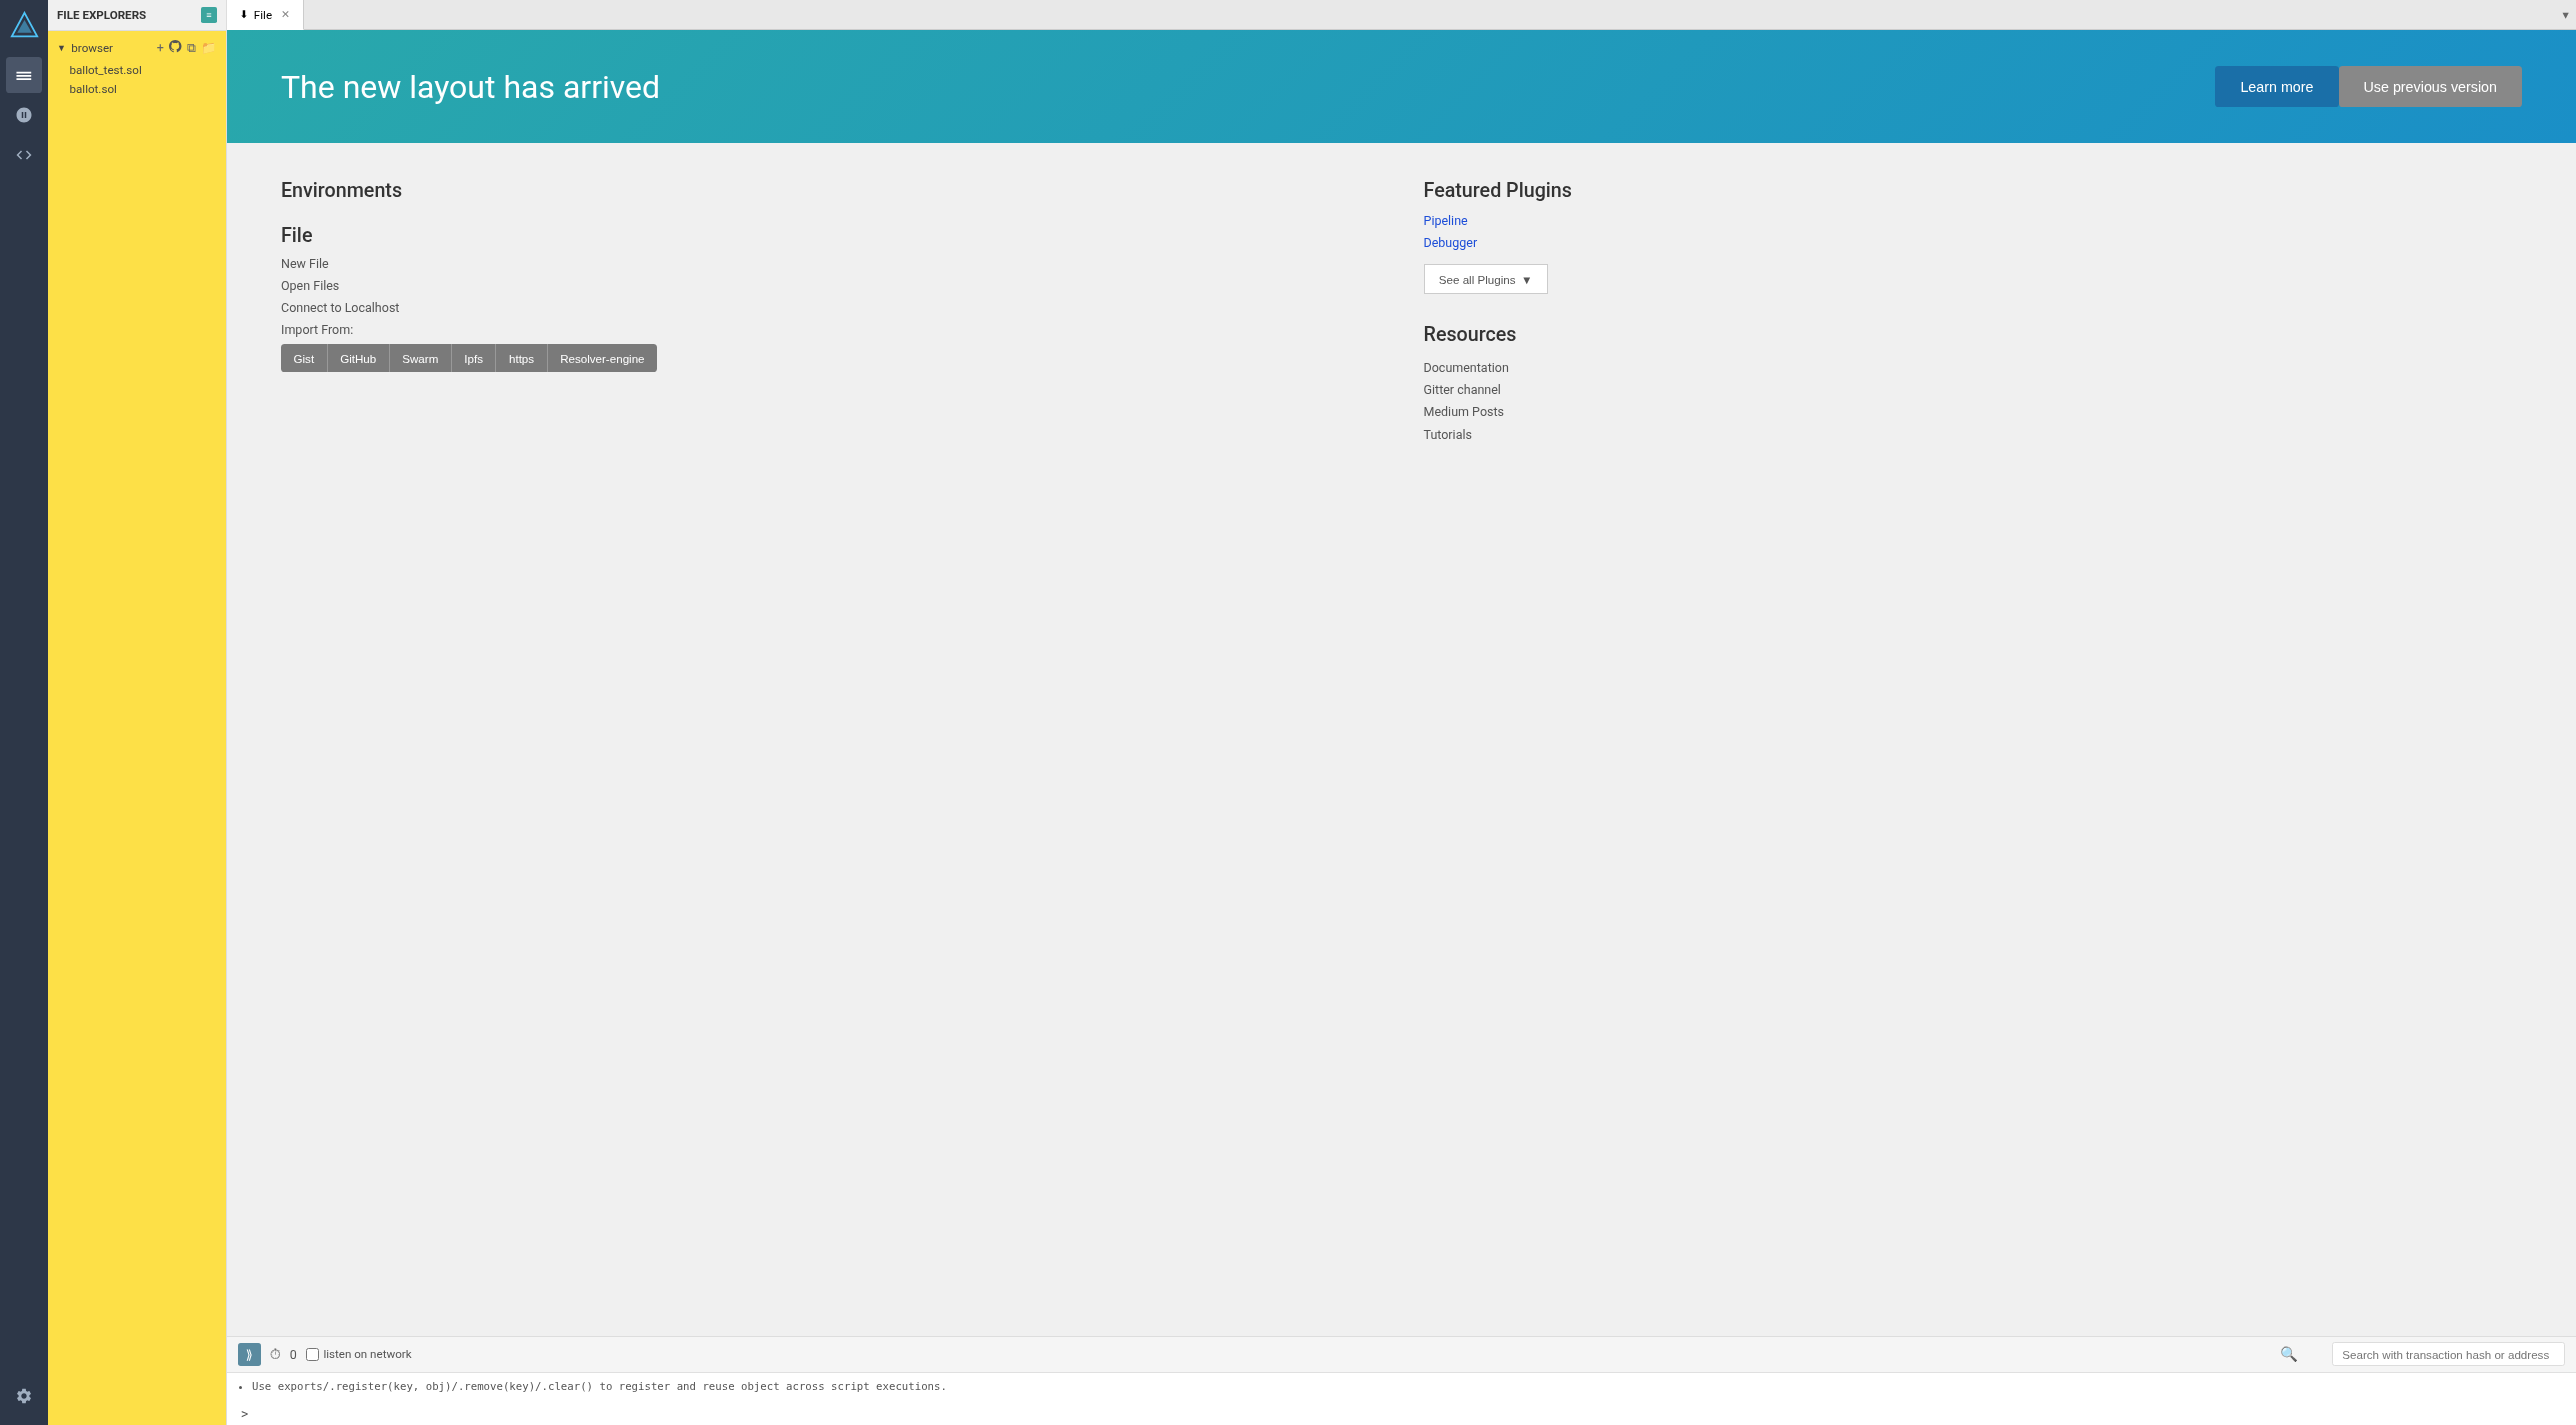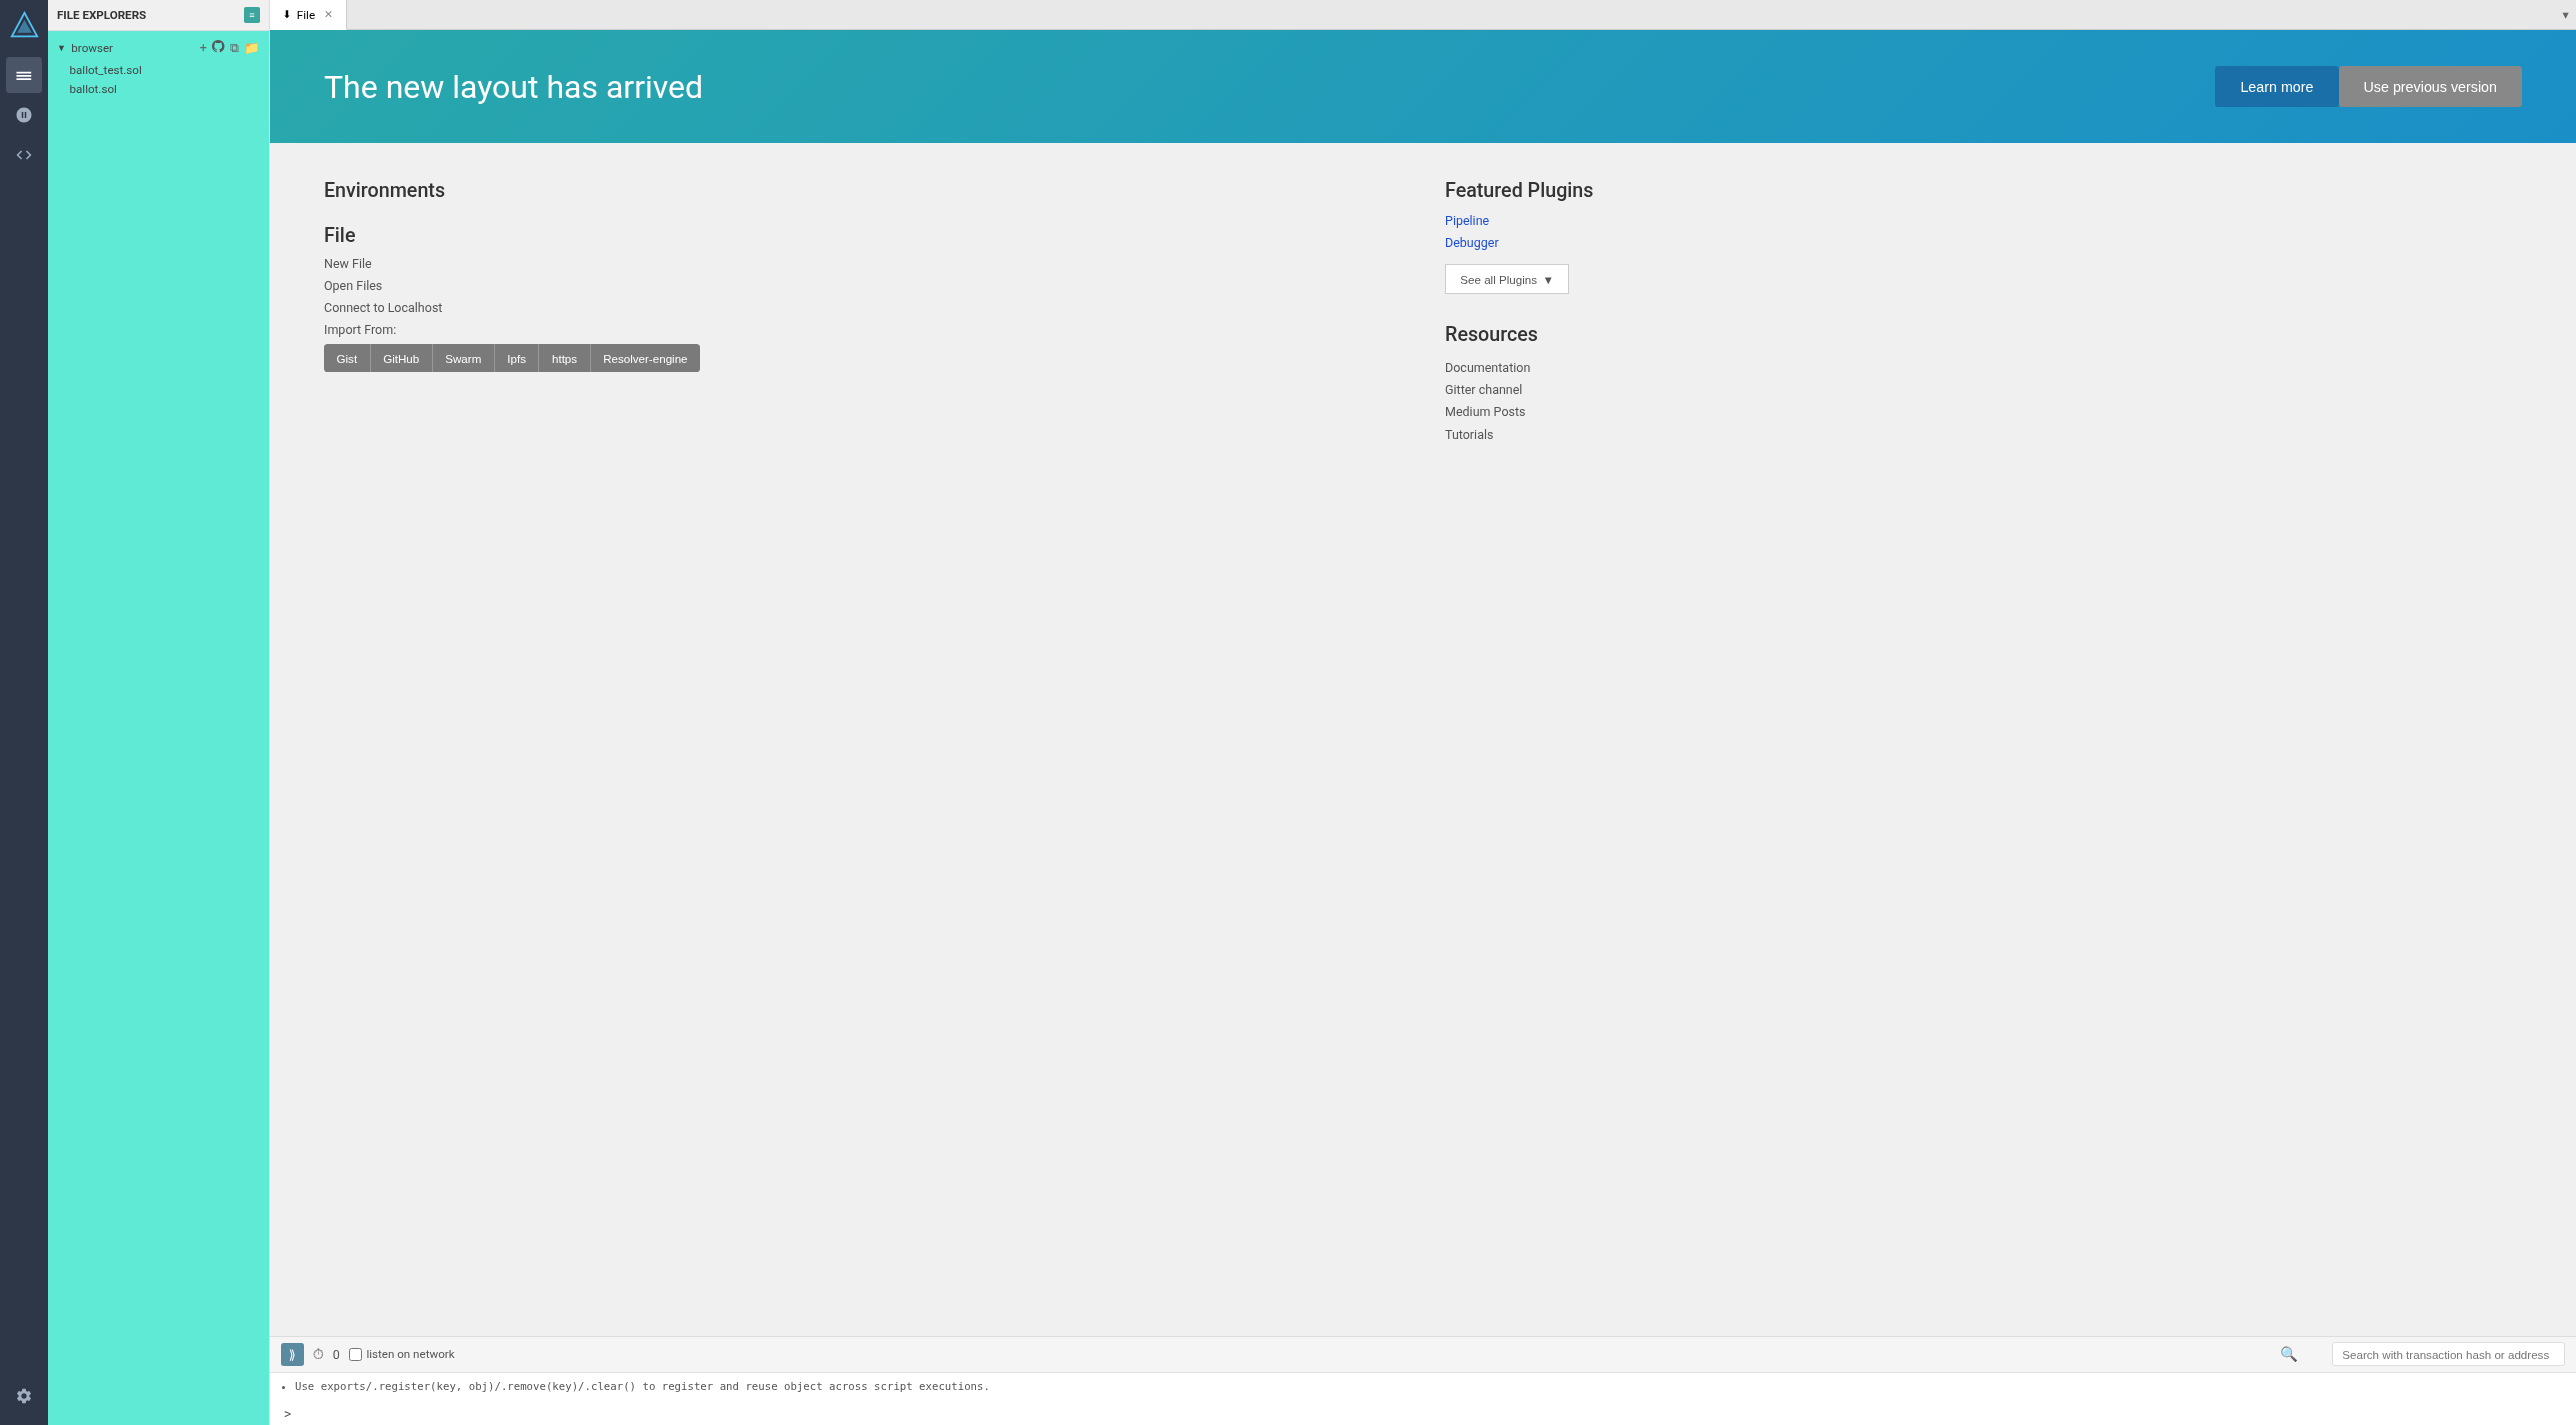--- a/index.html
+++ b/index.html
@@ -36,22 +36,22 @@
       color: #a0aec0;
     }
     .sidebar-icon-item.active { background: #4a5568; color: #fff; }
     .sidebar-icon-bottom {
       margin-top: auto;
       margin-bottom: 10.7px;
     }
 
     
     .file-explorer {
-      width: 222px;
-      background: #5eead4;
+      width: 179px;
+      background: #fde047;
       border-right: 0.9px solid #ddd;
       display: flex;
       flex-direction: column;
       flex-shrink: 0;
     }
     .file-explorer-header {
       display: flex;
       align-items: center;
       padding: 7.2px 9px;
       border-bottom: 0.9px solid #ddd;

